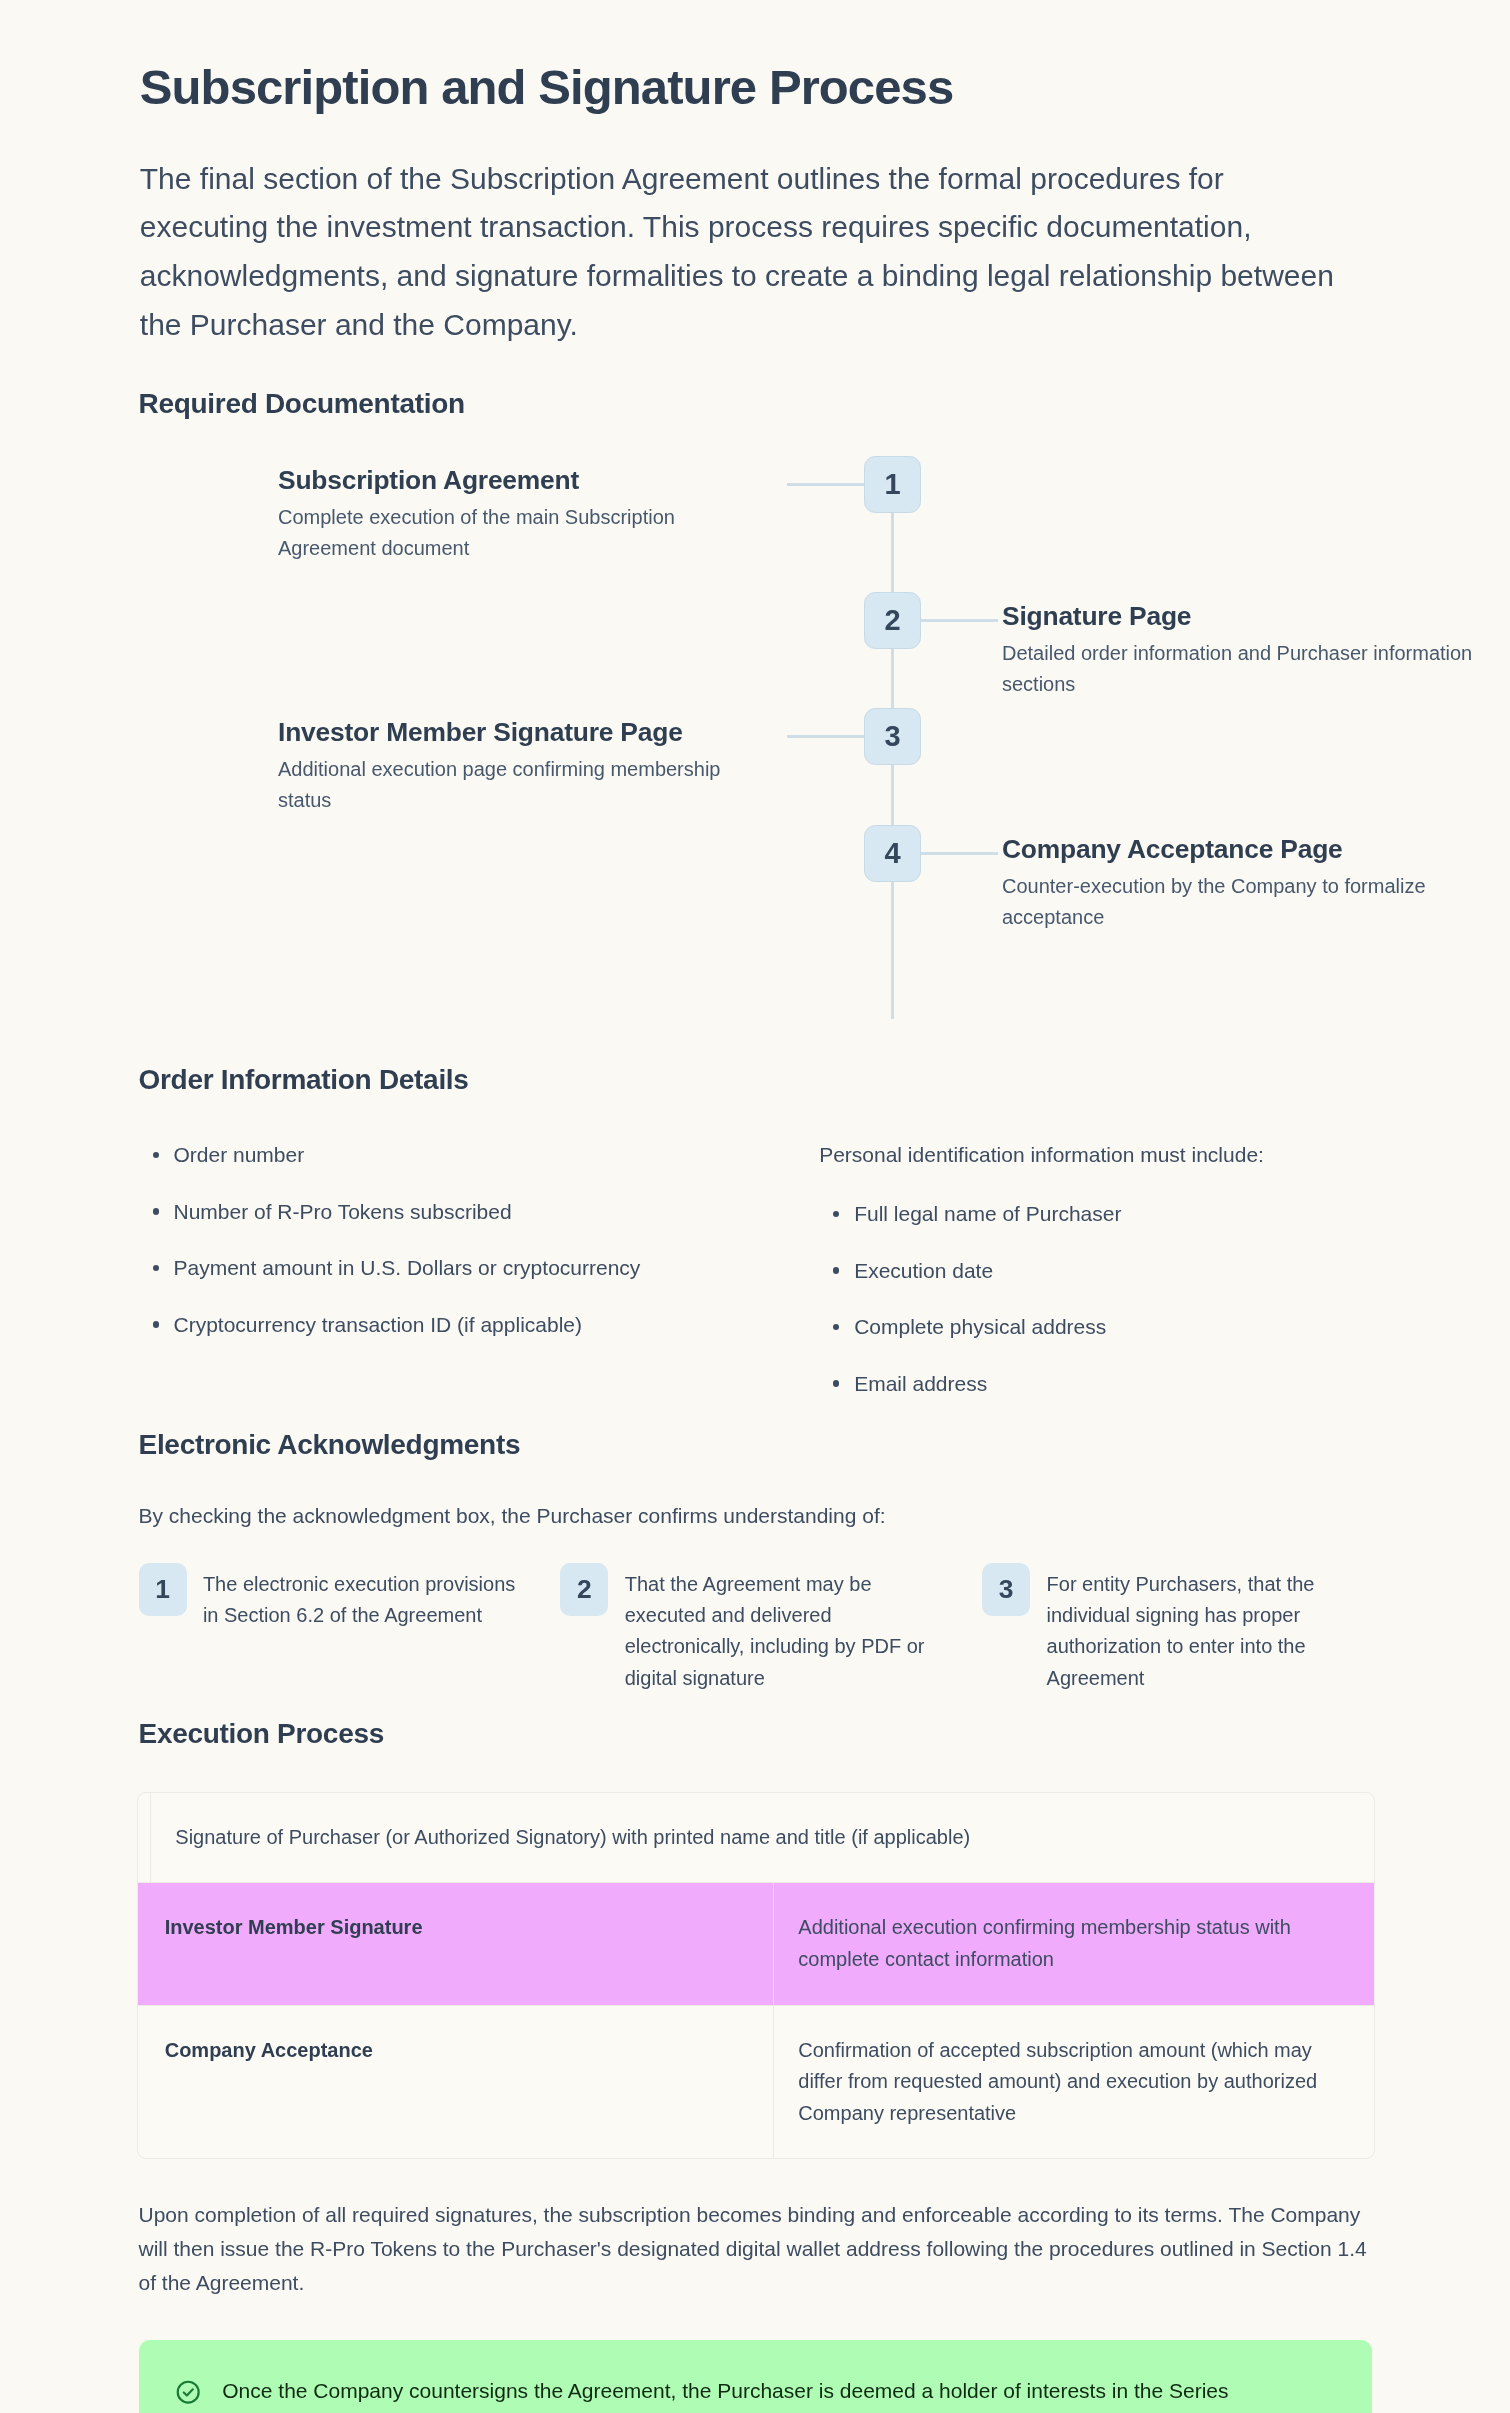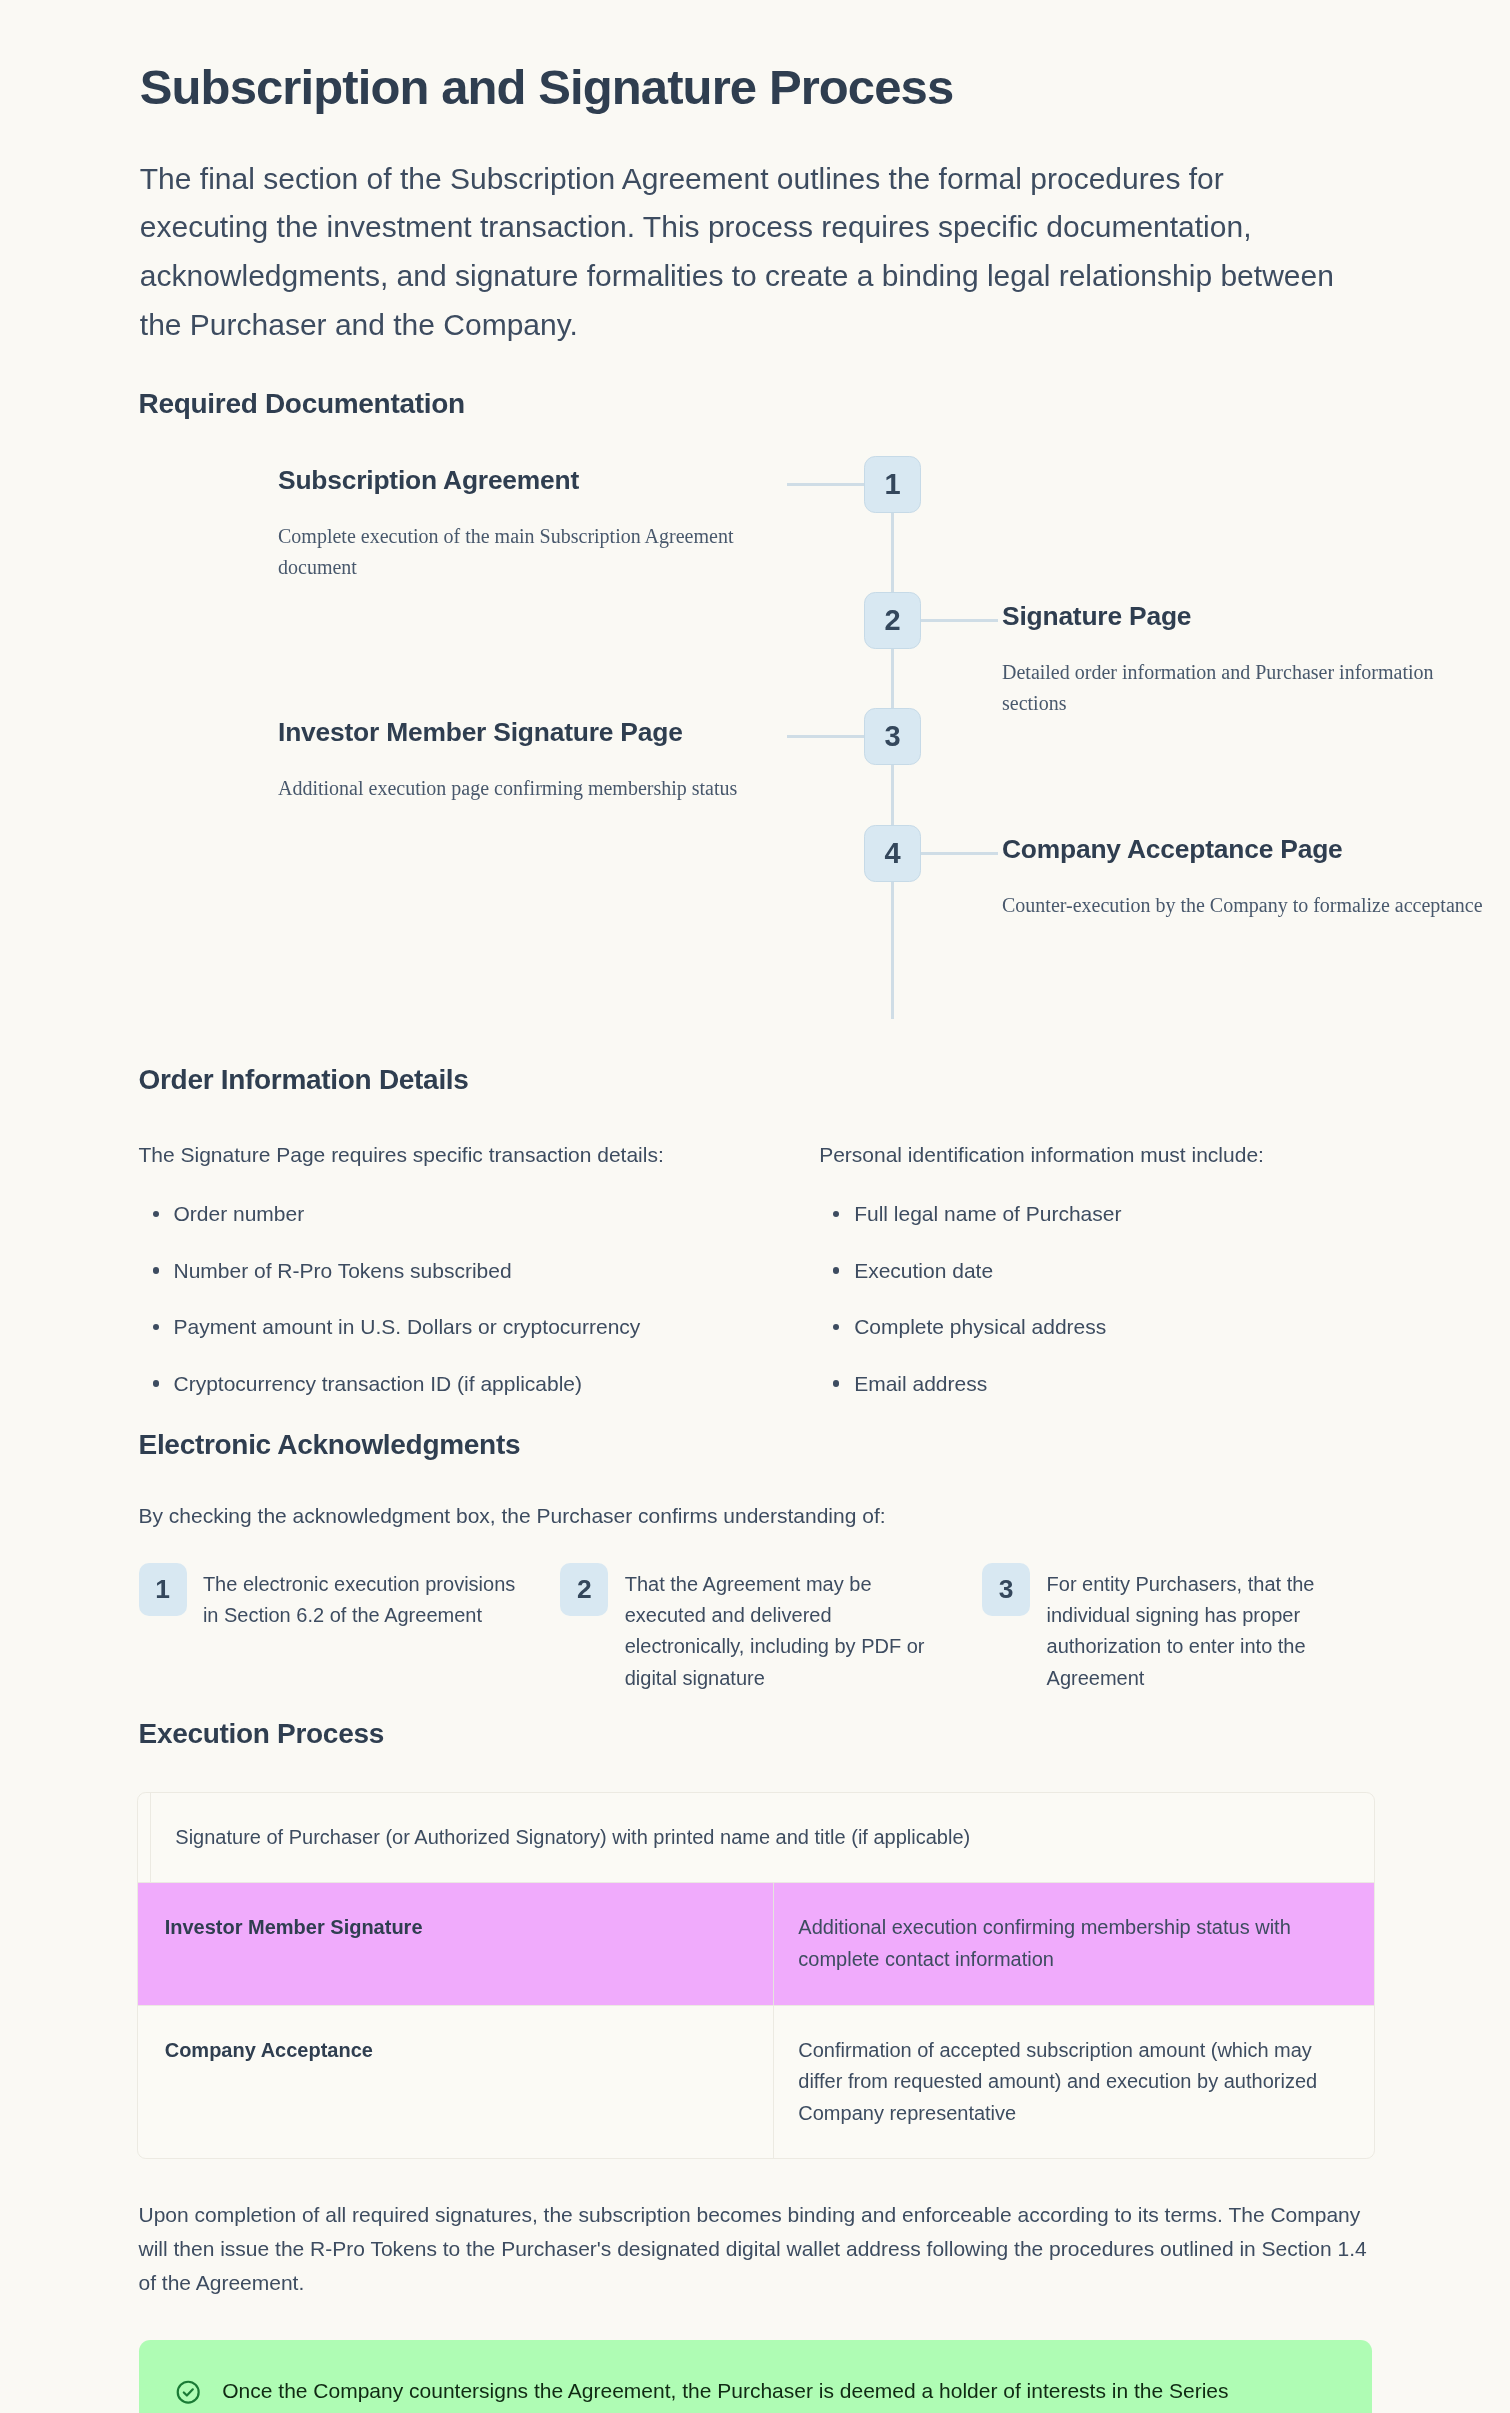--- a/index.html
+++ b/index.html
@@ -122,22 +122,21 @@
     font-weight: 600;
     letter-spacing: -0.2px;
     color: #2f3e50;
     line-height: 1.12;
     margin-top: 10px;
   }
   .tl-desc {
     font-size: 20px;
     line-height: 1.56;
     color: #48586c;
-    margin-top: 25px;
-    font-family: Liberation Serif, serif;
+    margin-top: 6px;
   }
 
   
   .two-col {
     display: flex;
     gap: 35px;
     padding-left: 2.5px;
   }
   .col { width: 647px; }
   .col.narrow { width: 556px; }
@@ -313,21 +312,20 @@
           <div class="tl-title">Company Acceptance Page</div>
           <div class="tl-desc">Counter-execution by the Company to formalize acceptance</div>
         </div>
       </div>
     </div>
 
     <h2 class="sec-h h-order">Order Information Details</h2>
 
     <div class="two-col">
       <div class="col">
-        <div class="col-lead">The Signature Page requires specific transaction details:</div>
         <ul class="blist">
           <li>Order number</li>
           <li>Number of R-Pro Tokens subscribed</li>
           <li>Payment amount in U.S. Dollars or cryptocurrency</li>
           <li>Cryptocurrency transaction ID (if applicable)</li>
         </ul>
       </div>
       <div class="col narrow">
         <div class="col-lead">Personal identification information must include:</div>
         <ul class="blist">

